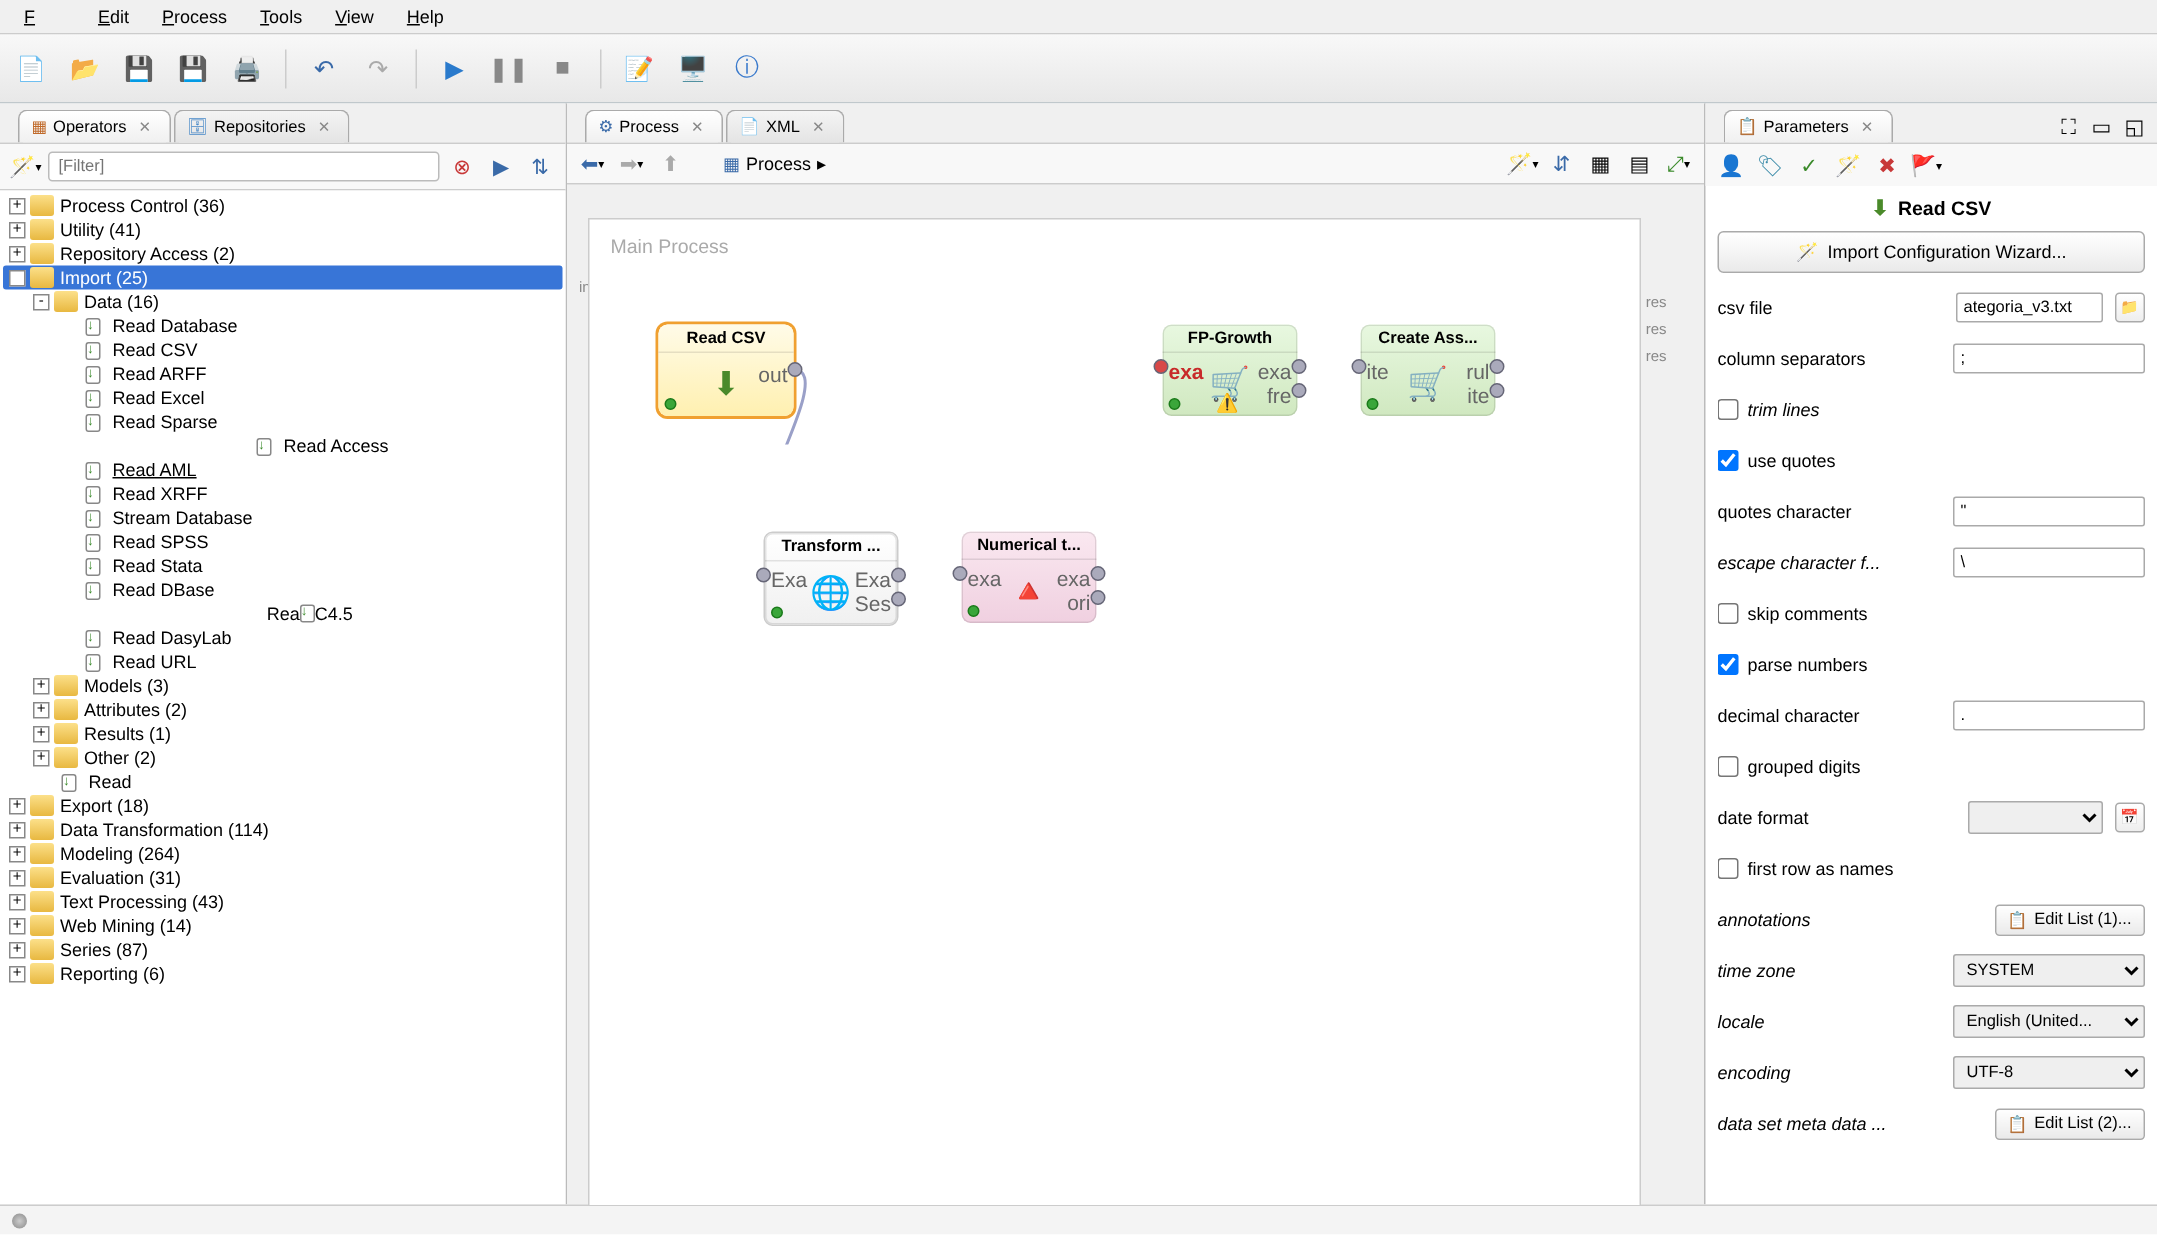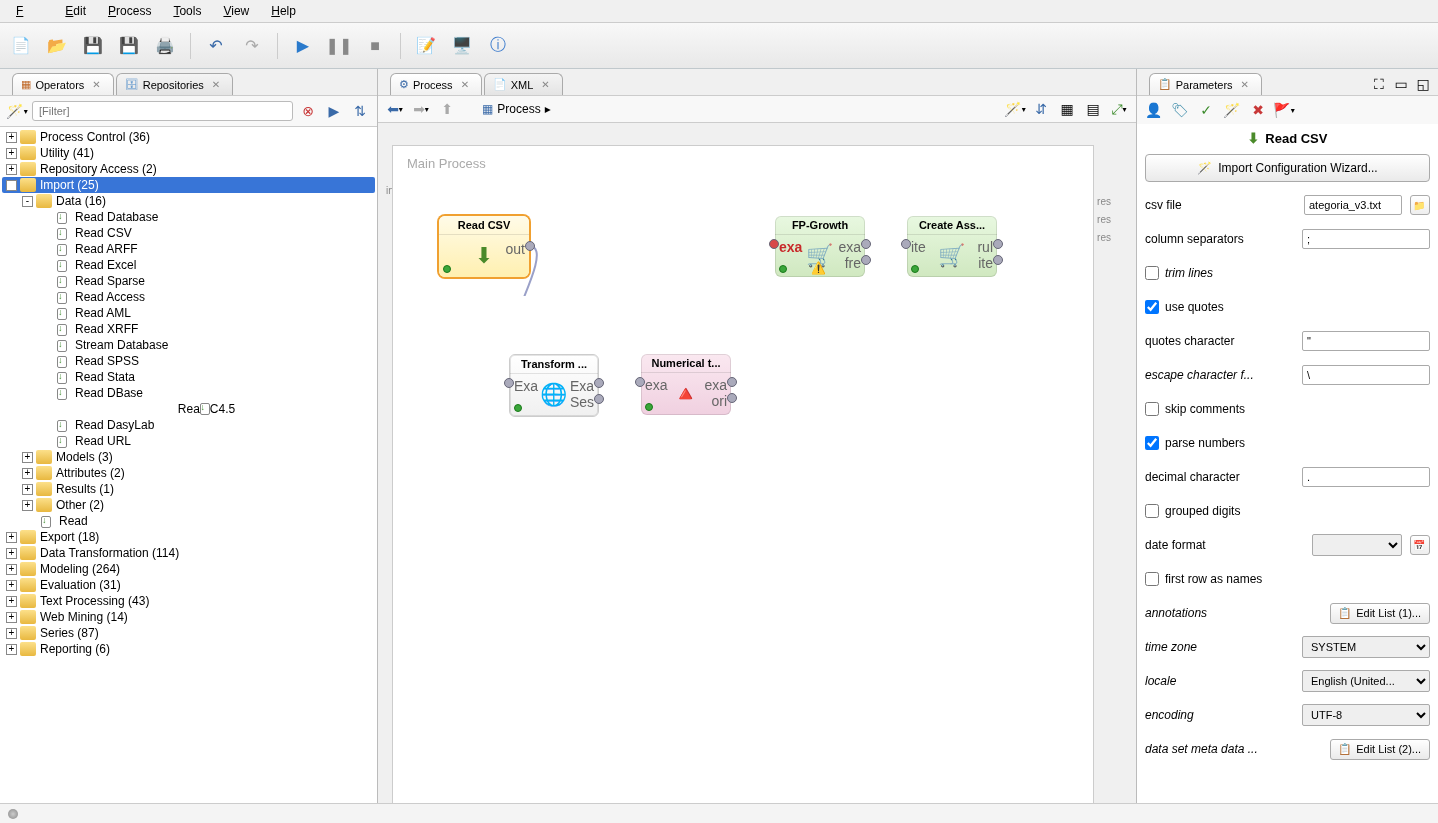--- a/index.html
+++ b/index.html
@@ -200,26 +200,26 @@
         <div class="tnode" style="padding-left: 36px;">
           <span class="tog empty"></span>
           <span class="tico leaf-ico"></span>
           <span class="label">Read Excel</span>
         </div>
         <div class="tnode" style="padding-left: 36px;">
           <span class="tog empty"></span>
           <span class="tico leaf-ico"></span>
           <span class="label">Read Sparse</span>
         </div>
-        <div class="tnode" style="padding-left: 36px;">
+        <div class="tnode" style="padding-left: 36px; justify-content: center;">
           <span class="tog empty"></span>
           <span class="tico leaf-ico"></span>
           <span class="label">Read Access</span>
         </div>
-        <div class="tnode" style="padding-left: 36px;">
+        <div class="tnode" style="padding-left: 36px; text-decoration: underline;">
           <span class="tog empty"></span>
           <span class="tico leaf-ico"></span>
           <span class="label">Read AML</span>
         </div>
         <div class="tnode" style="padding-left: 36px;">
           <span class="tog empty"></span>
           <span class="tico leaf-ico"></span>
           <span class="label">Read XRFF</span>
         </div>
         <div class="tnode" style="padding-left: 36px;">

